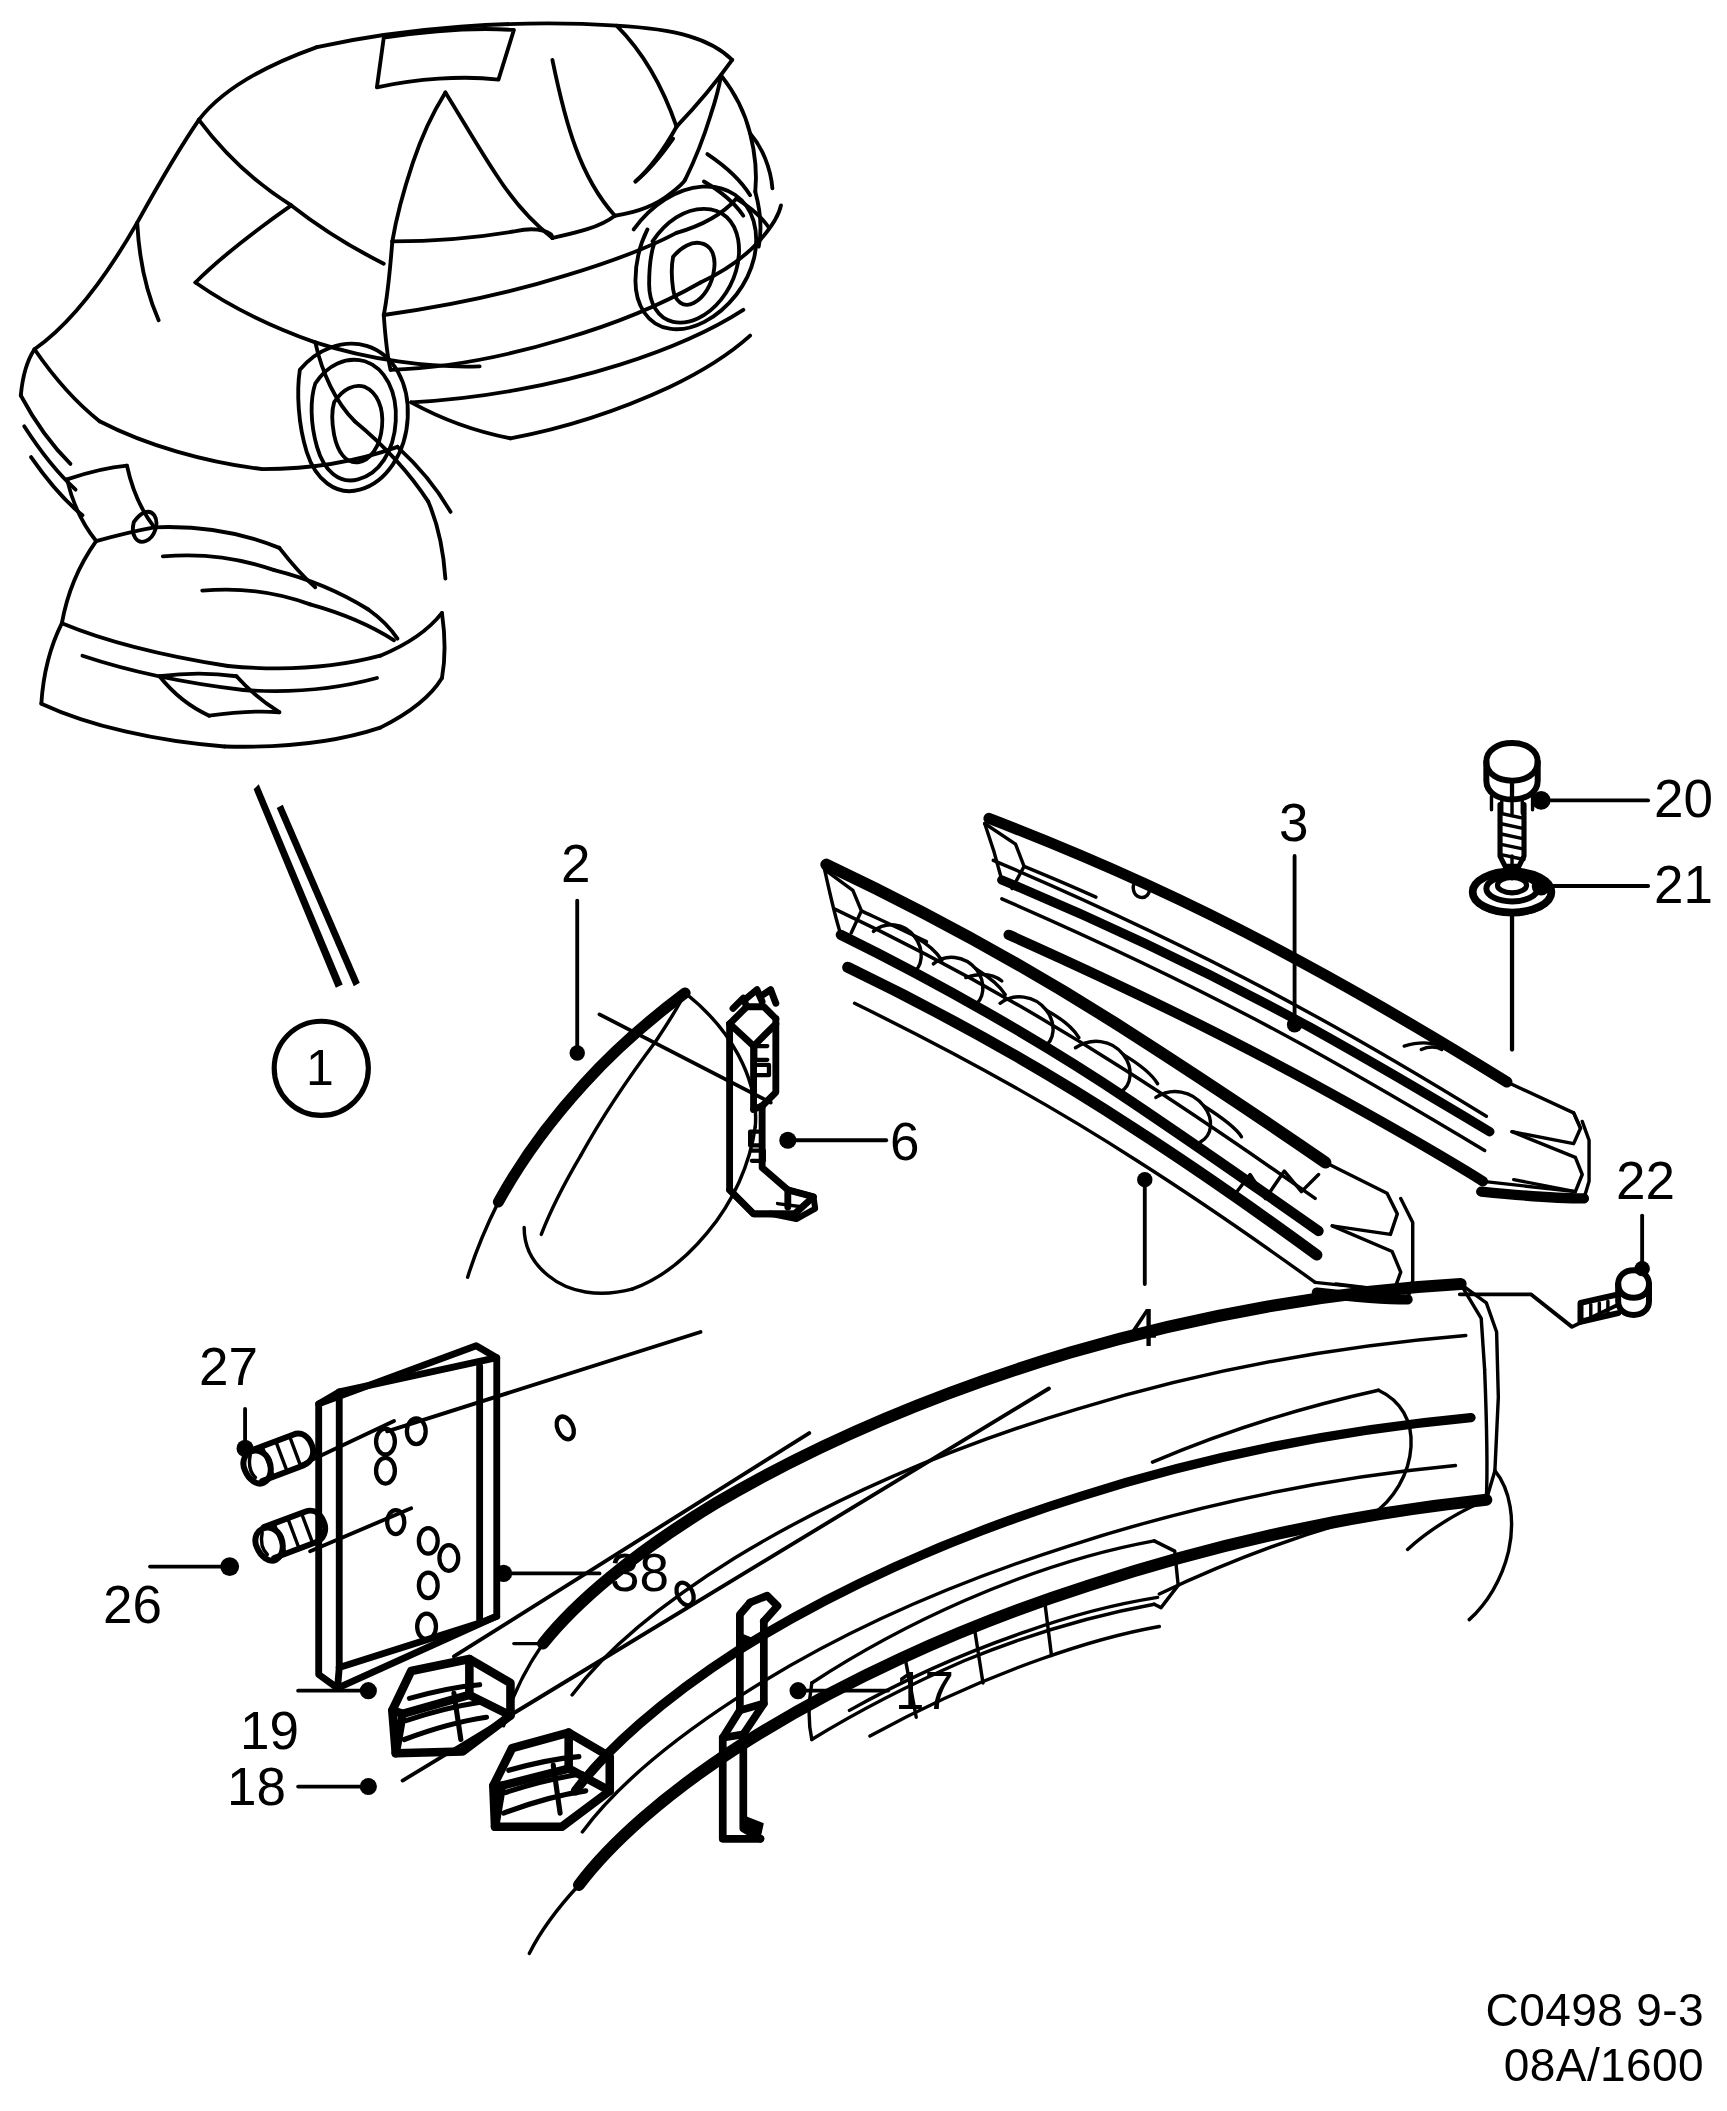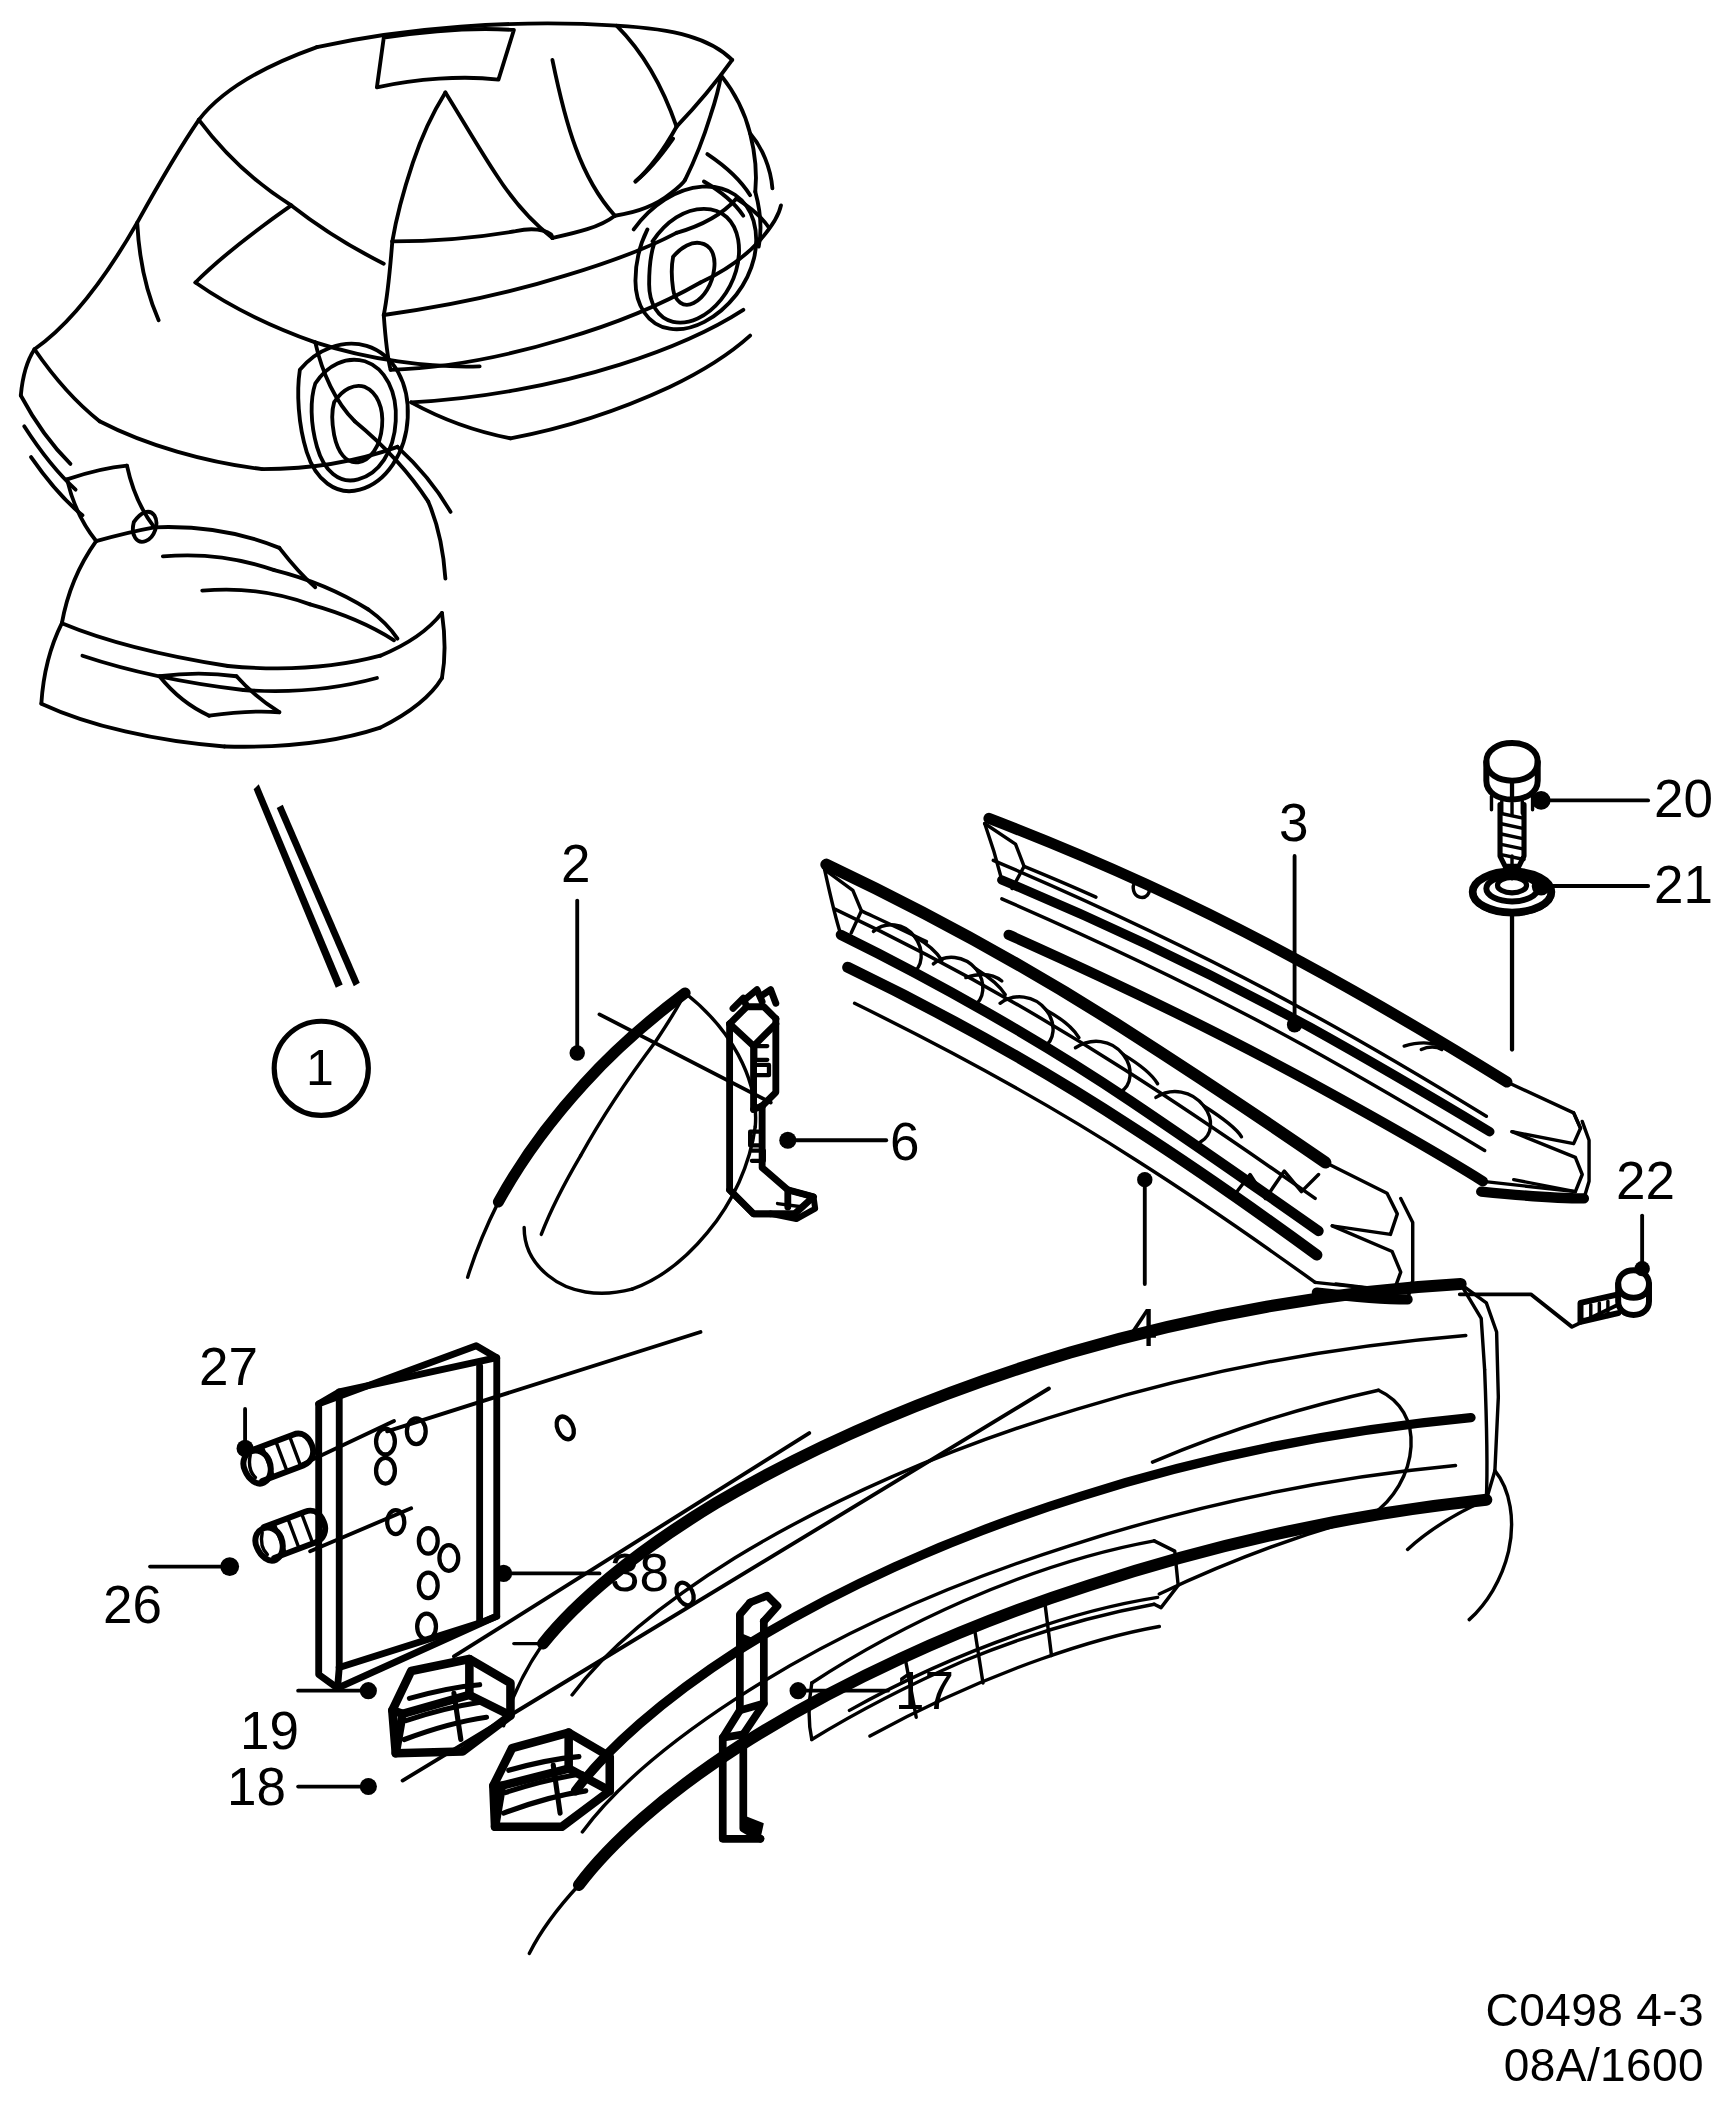--- a/index.html
+++ b/index.html
@@ -481,18 +481,18 @@
 
   <div class="callout" style="left:1616px; top:1154px;">22</div>
 
   <div class="callout" style="left:610px; top:1546px;">38</div>
 
   <div class="callout" style="left:103px; top:1578px;">26</div>
 
   <div class="callout" style="left:199px; top:1340px;">27</div>
 
   <div id="footer-block">
-    <div>C0498 4-3</div>
+    <div>C0498 9-3</div>
     <div>08A/1600</div>
   </div>
 
 </div>
 
 
 </body></html>

